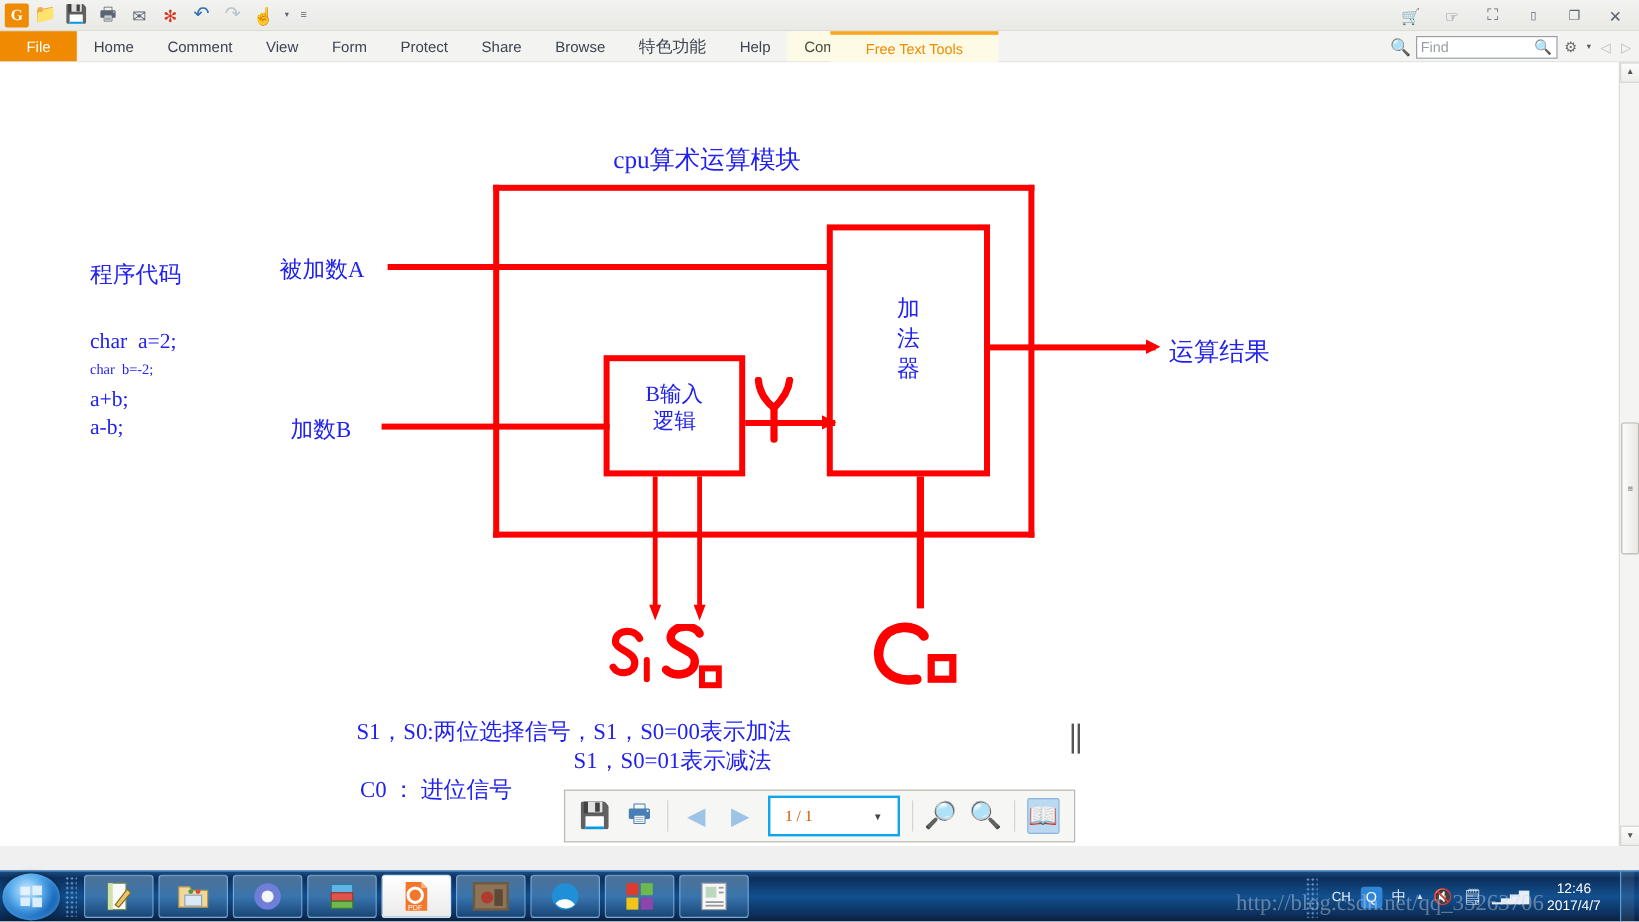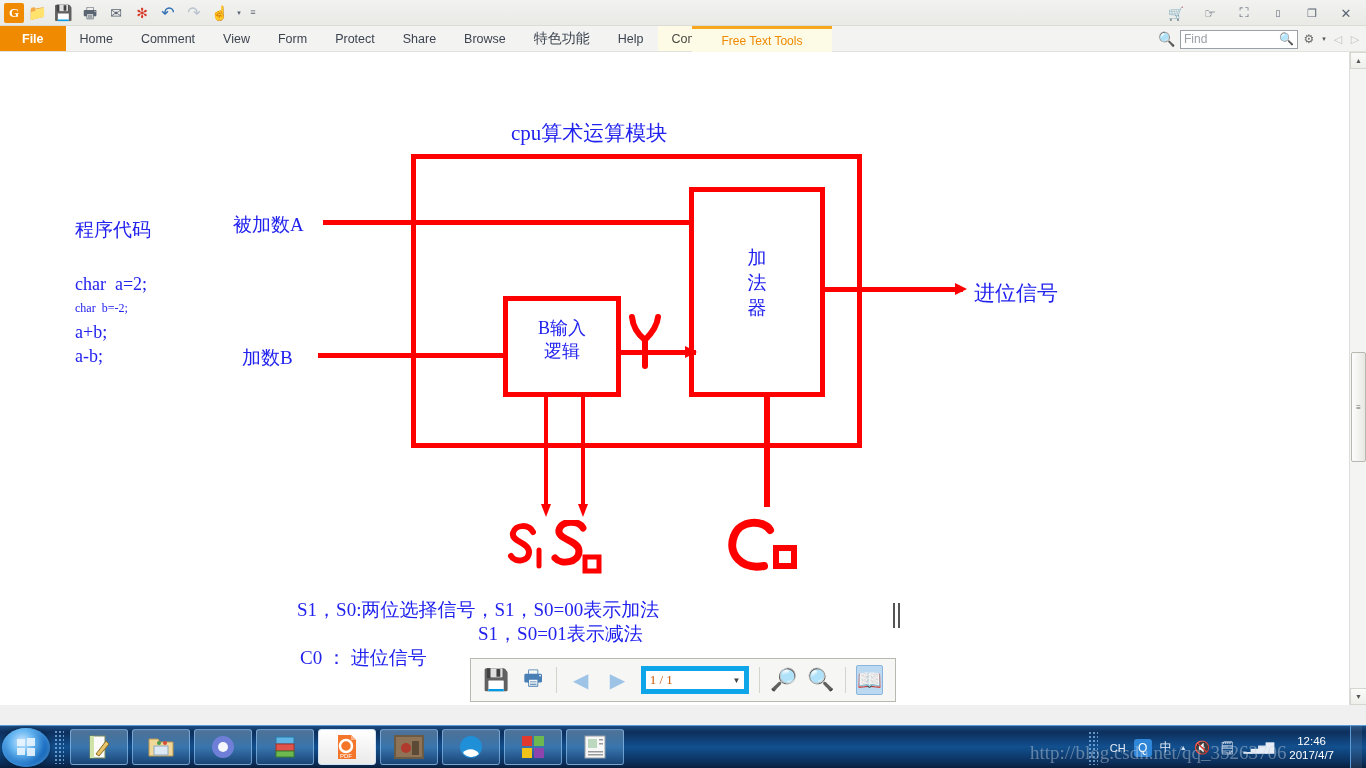--- a/index.html
+++ b/index.html
@@ -35,21 +35,21 @@
   
   .menubar {
     position:absolute; left:0; top:26px; width:1366px; height:26px;
     background:#f3f3f1; border-bottom:1px solid #e2e2dc;
     display:flex; align-items:stretch;
   }
   .menuitem {
     display:flex; align-items:center; padding:0 14px;
     font-size:12.5px; color:#3c4450; white-space:nowrap; cursor:default;
   }
-  .menuitem.file { background:#f08a00; color:#fff; padding:0 22px; font-weight:bold; }
+  .menuitem.file { background:#f08a00; color:#fff; padding:0 22px; font-weight:normal; }
   .menuitem.cf { background:#fdfae6; color:#4a4a42; }
   .ctxtab {
     position:absolute; left:692px; top:0; width:140px; height:26px;
     background:#fdfae6; border-top:3px solid #f7a71e;
     display:flex; align-items:center; justify-content:center;
     font-size:12px; color:#f08a00;
   }
   .findwrap {
     position:absolute; right:4px; top:0; height:26px; display:flex; align-items:center; gap:3px;
   }
@@ -88,22 +88,22 @@
 
   
   .floatbar {
     position:absolute; left:470px; top:658px; width:426px; height:44px;
     background:#f6f6f4; border:1px solid #b9b9b2;
     display:flex; align-items:center; gap:10px; padding:0 12px;
   }
   .fbsep { width:1px; height:26px; background:#d4d4cc; }
   .fbicon { width:30px; height:30px; display:flex; align-items:center; justify-content:center; }
   .pagebox {
-    width:120px; height:28px; background:#fff; border:5px solid #0ea5e9;
-    display:flex; align-items:center; padding:0 4px;
+    width:120px; height:34px; background:#fff; border:2px solid #0ea5e9;
+    display:flex; align-items:center; padding:0 12px;
     font-family:"Liberation Serif", serif; font-size:13px; color:#cc5500;
   }
   .pagebox .pv { flex:1; }
   .pagebox .caret { color:#444; font-size:8px; }
 
   
   .vscroll {
     position:absolute; right:0; top:52px; width:17px; height:653px;
     background:#f4f4f2; border-left:1px solid #ddd;
   }
@@ -260,21 +260,21 @@
 
       <div class="r-box" style="left:689px; top:135px; width:136px; height:210px;"></div>
       <div style="position:absolute; left:689px; top:193px; width:136px; text-align:center;">
         <div class="blue" style="font-size:19px; line-height:25px;">加</div>
         <div class="blue" style="font-size:19px; line-height:25px;">法</div>
         <div class="blue" style="font-size:19px; line-height:25px;">器</div>
       </div>
 
       <div class="r-h" style="left:825px; top:235px; width:138px;"></div>
       <div class="arrowR" style="left:955px; top:231px;"></div>
-      <div class="lbl blue" style="left:974px; top:227px; font-size:21px;">进位信号</div>
+      <div class="lbl blue" style="left:974px; top:227px; font-size:21px;">运算结果</div>
 
       <div class="r-v" style="left:544px; top:345px; width:4px; height:112px;"></div>
       <div class="arrowD" style="left:541px; top:452px;"></div>
       <div class="r-v" style="left:581px; top:345px; width:4px; height:112px;"></div>
       <div class="arrowD" style="left:578px; top:452px;"></div>
 
       <div class="r-v" style="left:764px; top:345px; width:6px; height:110px;"></div>
 
       <svg style="position:absolute; left:505px; top:468px;" width="108" height="62" viewBox="0 0 108 62">
         <path d="M28 12 C24 4, 10 4, 8 13 C6 22, 24 22, 24 32 C24 42, 10 43, 6 36" stroke="#fe0000" stroke-width="6" fill="none" stroke-linecap="round"></path>

